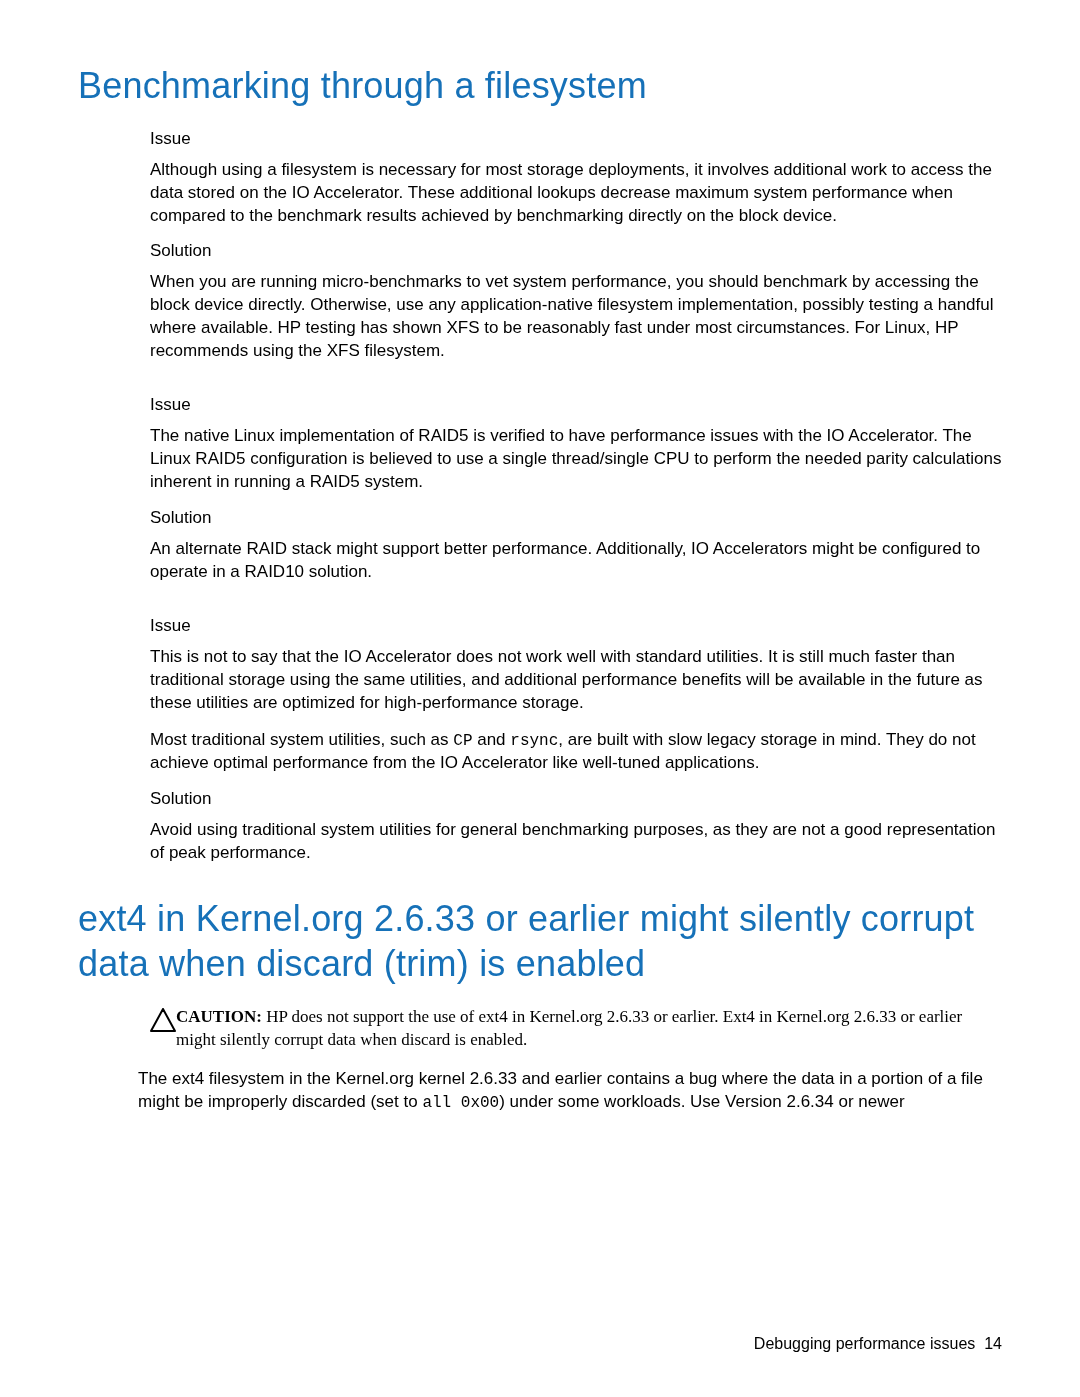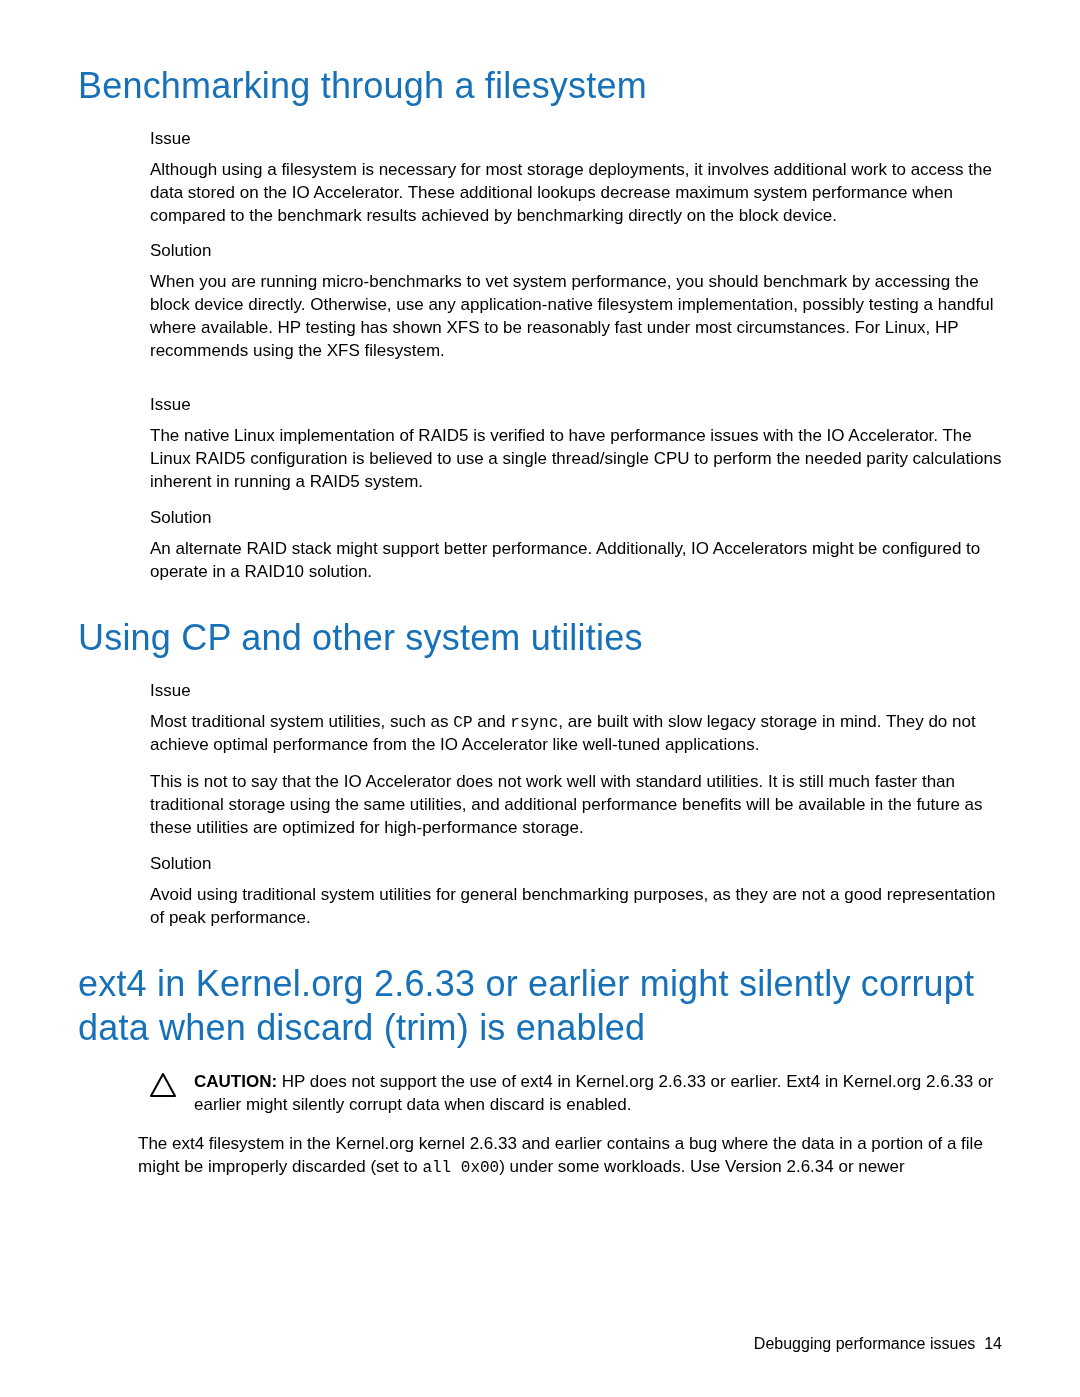--- a/index.html
+++ b/index.html
@@ -39,21 +39,21 @@
   }
   .code {
     font-family: "Courier New", Courier, monospace;
     font-size: 16px;
   }
   .caution-row {
     display: flex;
     align-items: flex-start;
     margin-left: 72px;
     margin-bottom: 16px;
-    gap: 18px;
+    font-family: Liberation Serif, serif;
   }
   .caution-icon {
     flex: 0 0 auto;
     margin-top: 2px;
   }
   .caution-text {
     font-size: 17px;
     line-height: 1.35;
   }
   .caution-label {
@@ -77,25 +77,24 @@
       <p class="body">Although using a filesystem is necessary for most storage deployments, it involves additional work to access the data stored on the IO Accelerator. These additional lookups decrease maximum system performance when compared to the benchmark results achieved by benchmarking directly on the block device.</p>
       <div class="sub-heading">Solution</div>
       <p class="body">When you are running micro-benchmarks to vet system performance, you should benchmark by accessing the block device directly. Otherwise, use any application-native filesystem implementation, possibly testing a handful where available. HP testing has shown XFS to be reasonably fast under most circumstances. For Linux, HP recommends using the XFS filesystem.</p>
     </div>
     <div class="content-block">
       <div class="sub-heading">Issue</div>
       <p class="body">The native Linux implementation of RAID5 is verified to have performance issues with the IO Accelerator. The Linux RAID5 configuration is believed to use a single thread/single CPU to perform the needed parity calculations inherent in running a RAID5 system.</p>
       <div class="sub-heading">Solution</div>
       <p class="body">An alternate RAID stack might support better performance. Additionally, IO Accelerators might be configured to operate in a RAID10 solution.</p>
     </div>
-    <h2 class="section-title">Using CP and other system utilities</h2>
     <div class="content-block">
       <div class="sub-heading">Issue</div>
+      <p class="body">This is not to say that the IO Accelerator does not work well with standard utilities. It is still much faster than traditional storage using the same utilities, and additional performance benefits will be available in the future as these utilities are optimized for high-performance storage.</p>
       <p class="body">Most traditional system utilities, such as <span class="code">CP</span> and <span class="code">rsync</span>, are built with slow legacy storage in mind. They do not achieve optimal performance from the IO Accelerator like well-tuned applications.</p>
-      <p class="body">This is not to say that the IO Accelerator does not work well with standard utilities. It is still much faster than traditional storage using the same utilities, and additional performance benefits will be available in the future as these utilities are optimized for high-performance storage.</p>
       <div class="sub-heading">Solution</div>
       <p class="body">Avoid using traditional system utilities for general benchmarking purposes, as they are not a good representation of peak performance.</p>
     </div>
     <h2 class="section-title">ext4 in Kernel.org 2.6.33 or earlier might silently corrupt data when discard (trim) is enabled</h2>
     <div class="caution-row">
       <div class="caution-icon"><svg width="26" height="24" viewBox="0 0 26 24">
           <polygon points="13,1 25,23 1,23" fill="none" stroke="#000" stroke-width="2" stroke-linejoin="round"></polygon>
         </svg></div>
       <div class="caution-text"><span class="caution-label">CAUTION:</span>   HP does not support the use of ext4 in Kernel.org 2.6.33 or earlier. Ext4 in Kernel.org 2.6.33 or earlier might silently corrupt data when discard is enabled.</div>
     </div>

